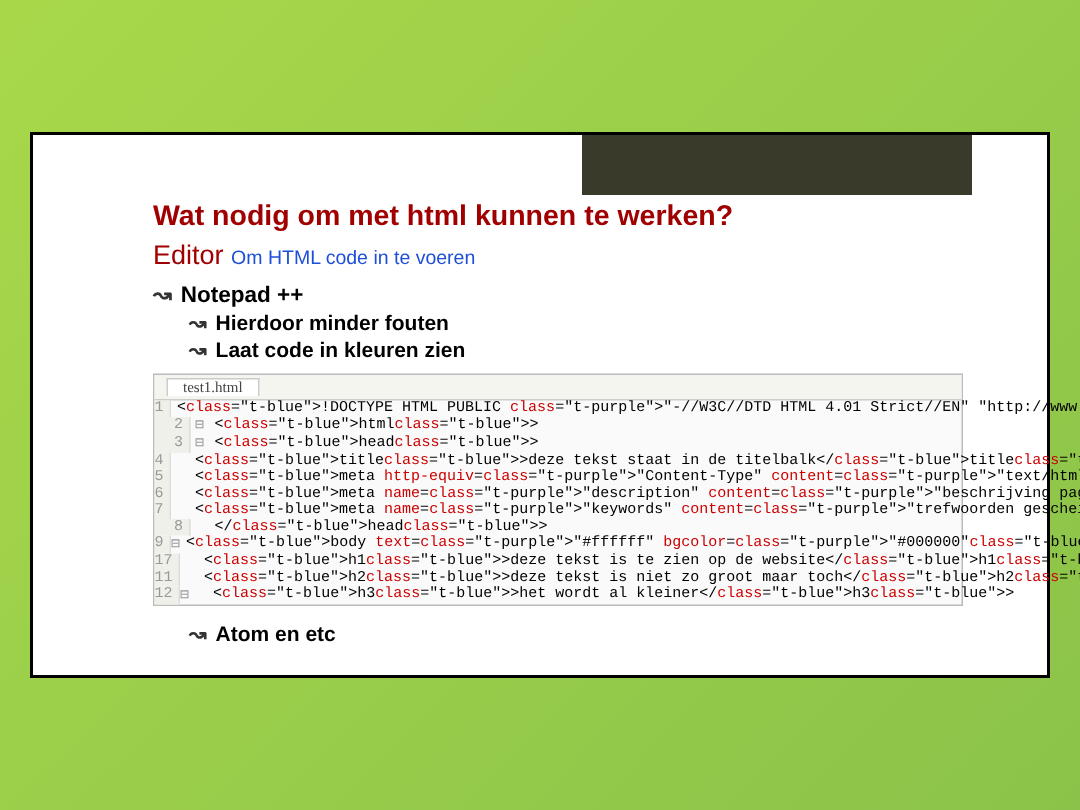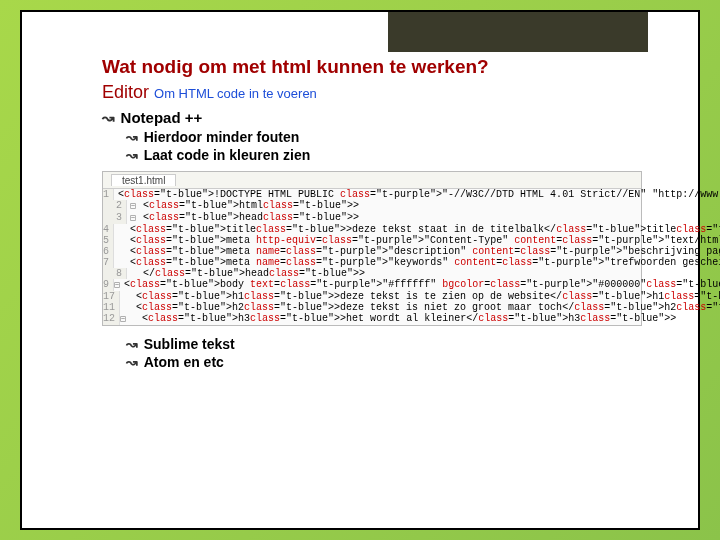--- a/index.html
+++ b/index.html
@@ -8,21 +8,21 @@
     height: 540px;
     background: linear-gradient(135deg, #a8d84a 0%, #8bc34a 100%);
     font-family: Arial, sans-serif;
     display: flex;
     align-items: center;
     justify-content: center;
     overflow: hidden;
   }
   .slide {
     width: 680px;
-    height: 520px;
+    height: 364px;
     background: #ffffff;
     border: 2px solid #000;
     position: relative;
     padding: 0;
   }
   .dark-box {
     position: absolute;
     top: 0;
     right: 50px;
     width: 260px;
@@ -60,21 +60,21 @@
     font-family: "Courier New", monospace;
     font-size: 10px;
     width: 540px;
   }
   .editor-tab {
     background: #f5f5f0;
     border-bottom: 1px solid #ccc;
     padding: 2px 8px;
     font-size: 10px;
     color: #444;
-    font-family: Liberation Sans, sans-serif;
+    font-family: Liberation Serif, serif;
   }
   .editor-tab .tab-inner {
     display: inline-block;
     background: #fff;
     border: 1px solid #ccc;
     border-bottom: none;
     padding: 0 10px;
   }
   .code-line { display: flex; }
   .gutter {
@@ -174,17 +174,16 @@
           </div>
           <div class="code-line">
             <div class="gutter">12</div>
             <div class="fold">⊟</div>
             <div class="code-text">  &lt;<span <span="" class="t-red">class</span>="t-blue"&gt;h3<span <span="" class="t-red">class</span>="t-blue"&gt;&gt;het wordt al kleiner&lt;/<span <span="" class="t-red">class</span>="t-blue"&gt;h3<span <span="" class="t-red">class</span>="t-blue"&gt;&gt;</div>
           </div>
         </div>
     </div>
 
     <ul class="bullet-list bottom-list">
-      <li class="lvl2">Sublime tekst</li>
       <li class="lvl2">Atom en etc</li>
     </ul>
   </div>
 </div>
 
 </body></html>

